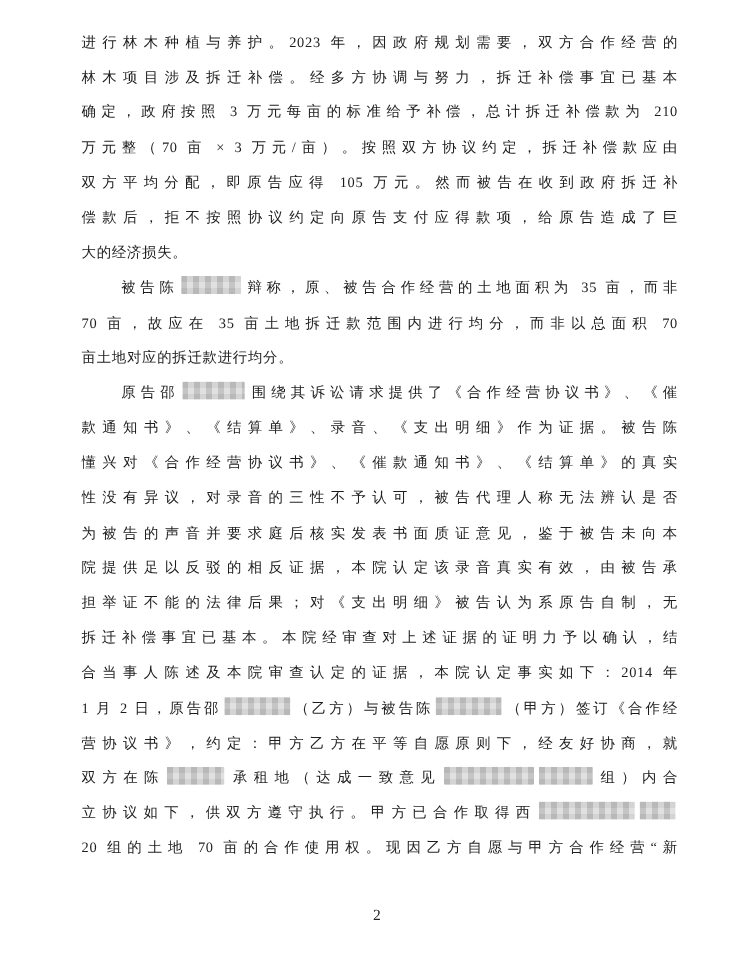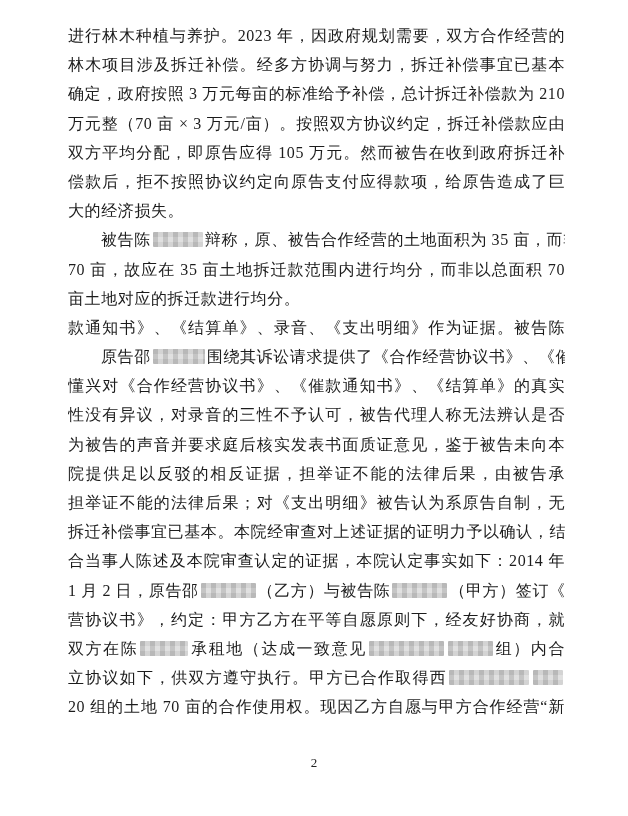--- a/index.html
+++ b/index.html
@@ -16,21 +16,21 @@
     color: #1c1c1c;
     overflow: hidden;
   }
   .doc {
     position: absolute;
     left: 68px;
     top: 21px;
     width: 497px;
   }
   .line {
-    font-size: 16px;
+    font-size: 12px;
     line-height: 29.2px;
     height: 29.2px;
     letter-spacing: 0.6px;
     text-align: justify;
     text-align-last: justify;
     text-justify: inter-character;
     overflow: hidden;
     white-space: nowrap;
   }
   .line.indent {
@@ -69,26 +69,26 @@
       <div class="line"><span class="run">进行林木种植与养护。2023 年，因政府规划需要，双方合作经营的</span></div>
       <div class="line"><span class="run">林木项目涉及拆迁补偿。经多方协调与努力，拆迁补偿事宜已基本</span></div>
       <div class="line"><span class="run">确定，政府按照 3 万元每亩的标准给予补偿，总计拆迁补偿款为 210</span></div>
       <div class="line"><span class="run">万元整（70 亩 × 3 万元/亩）。按照双方协议约定，拆迁补偿款应由</span></div>
       <div class="line"><span class="run">双方平均分配，即原告应得 105 万元。然而被告在收到政府拆迁补</span></div>
       <div class="line"><span class="run">偿款后，拒不按照协议约定向原告支付应得款项，给原告造成了巨</span></div>
       <div class="line para-end"><span class="run">大的经济损失。</span></div>
       <div class="line indent"><span class="run">被告陈</span><span class="redacted" style="width: 50px;"></span><span class="run">辩称，原、被告合作经营的土地面积为 35 亩，而非</span></div>
       <div class="line"><span class="run">70 亩，故应在 35 亩土地拆迁款范围内进行均分，而非以总面积 70</span></div>
       <div class="line para-end"><span class="run">亩土地对应的拆迁款进行均分。</span></div>
+      <div class="line indent"><span class="run">原告邵</span><span class="redacted" style="width: 52px;"></span><span class="run">围绕其诉讼请求提供了《合作经营协议书》、《催</span></div>
       <div class="line"><span class="run">款通知书》、《结算单》、录音、《支出明细》作为证据。被告陈</span></div>
-      <div class="line indent"><span class="run">原告邵</span><span class="redacted" style="width: 52px;"></span><span class="run">围绕其诉讼请求提供了《合作经营协议书》、《催</span></div>
       <div class="line"><span class="run">懂兴对《合作经营协议书》、《催款通知书》、《结算单》的真实</span></div>
       <div class="line"><span class="run">性没有异议，对录音的三性不予认可，被告代理人称无法辨认是否</span></div>
       <div class="line"><span class="run">为被告的声音并要求庭后核实发表书面质证意见，鉴于被告未向本</span></div>
-      <div class="line"><span class="run">院提供足以反驳的相反证据，担举证不能的法律后果，由被告承</span></div>
+      <div class="line"><span class="run">院提供足以反驳的相反证据，本院认定该录音真实有效，由被告承</span></div>
       <div class="line"><span class="run">担举证不能的法律后果；对《支出明细》被告认为系原告自制，无</span></div>
       <div class="line"><span class="run">拆迁补偿事宜已基本。本院经审查对上述证据的证明力予以确认，结</span></div>
       <div class="line"><span class="run">合当事人陈述及本院审查认定的证据，本院认定事实如下：2014 年</span></div>
       <div class="line"><span class="run">1 月 2 日，原告邵</span><span class="redacted" style="width: 55px;"></span><span class="run">（乙方）与被告陈</span><span class="redacted" style="width: 55px;"></span><span class="run">（甲方）签订《合作经</span></div>
       <div class="line"><span class="run">营协议书》，约定：甲方乙方在平等自愿原则下，经友好协商，就</span></div>
       <div class="line"><span class="run">双方在陈</span><span class="redacted" style="width: 48px;"></span><span class="run">承租地（达成一致意见</span><span class="redacted" style="width: 75px;"></span><span class="redacted" style="width: 45px;"></span><span class="run">组）内合</span></div>
       <div class="line"><span class="run">立协议如下，供双方遵守执行。甲方已合作取得西</span><span class="redacted" style="width: 80px;"></span><span class="redacted" style="width: 30px;"></span></div>
       <div class="line"><span class="run">20 组的土地 70 亩的合作使用权。现因乙方自愿与甲方合作经营“新</span></div>
     </div>
   <div class="page-number">2</div>

